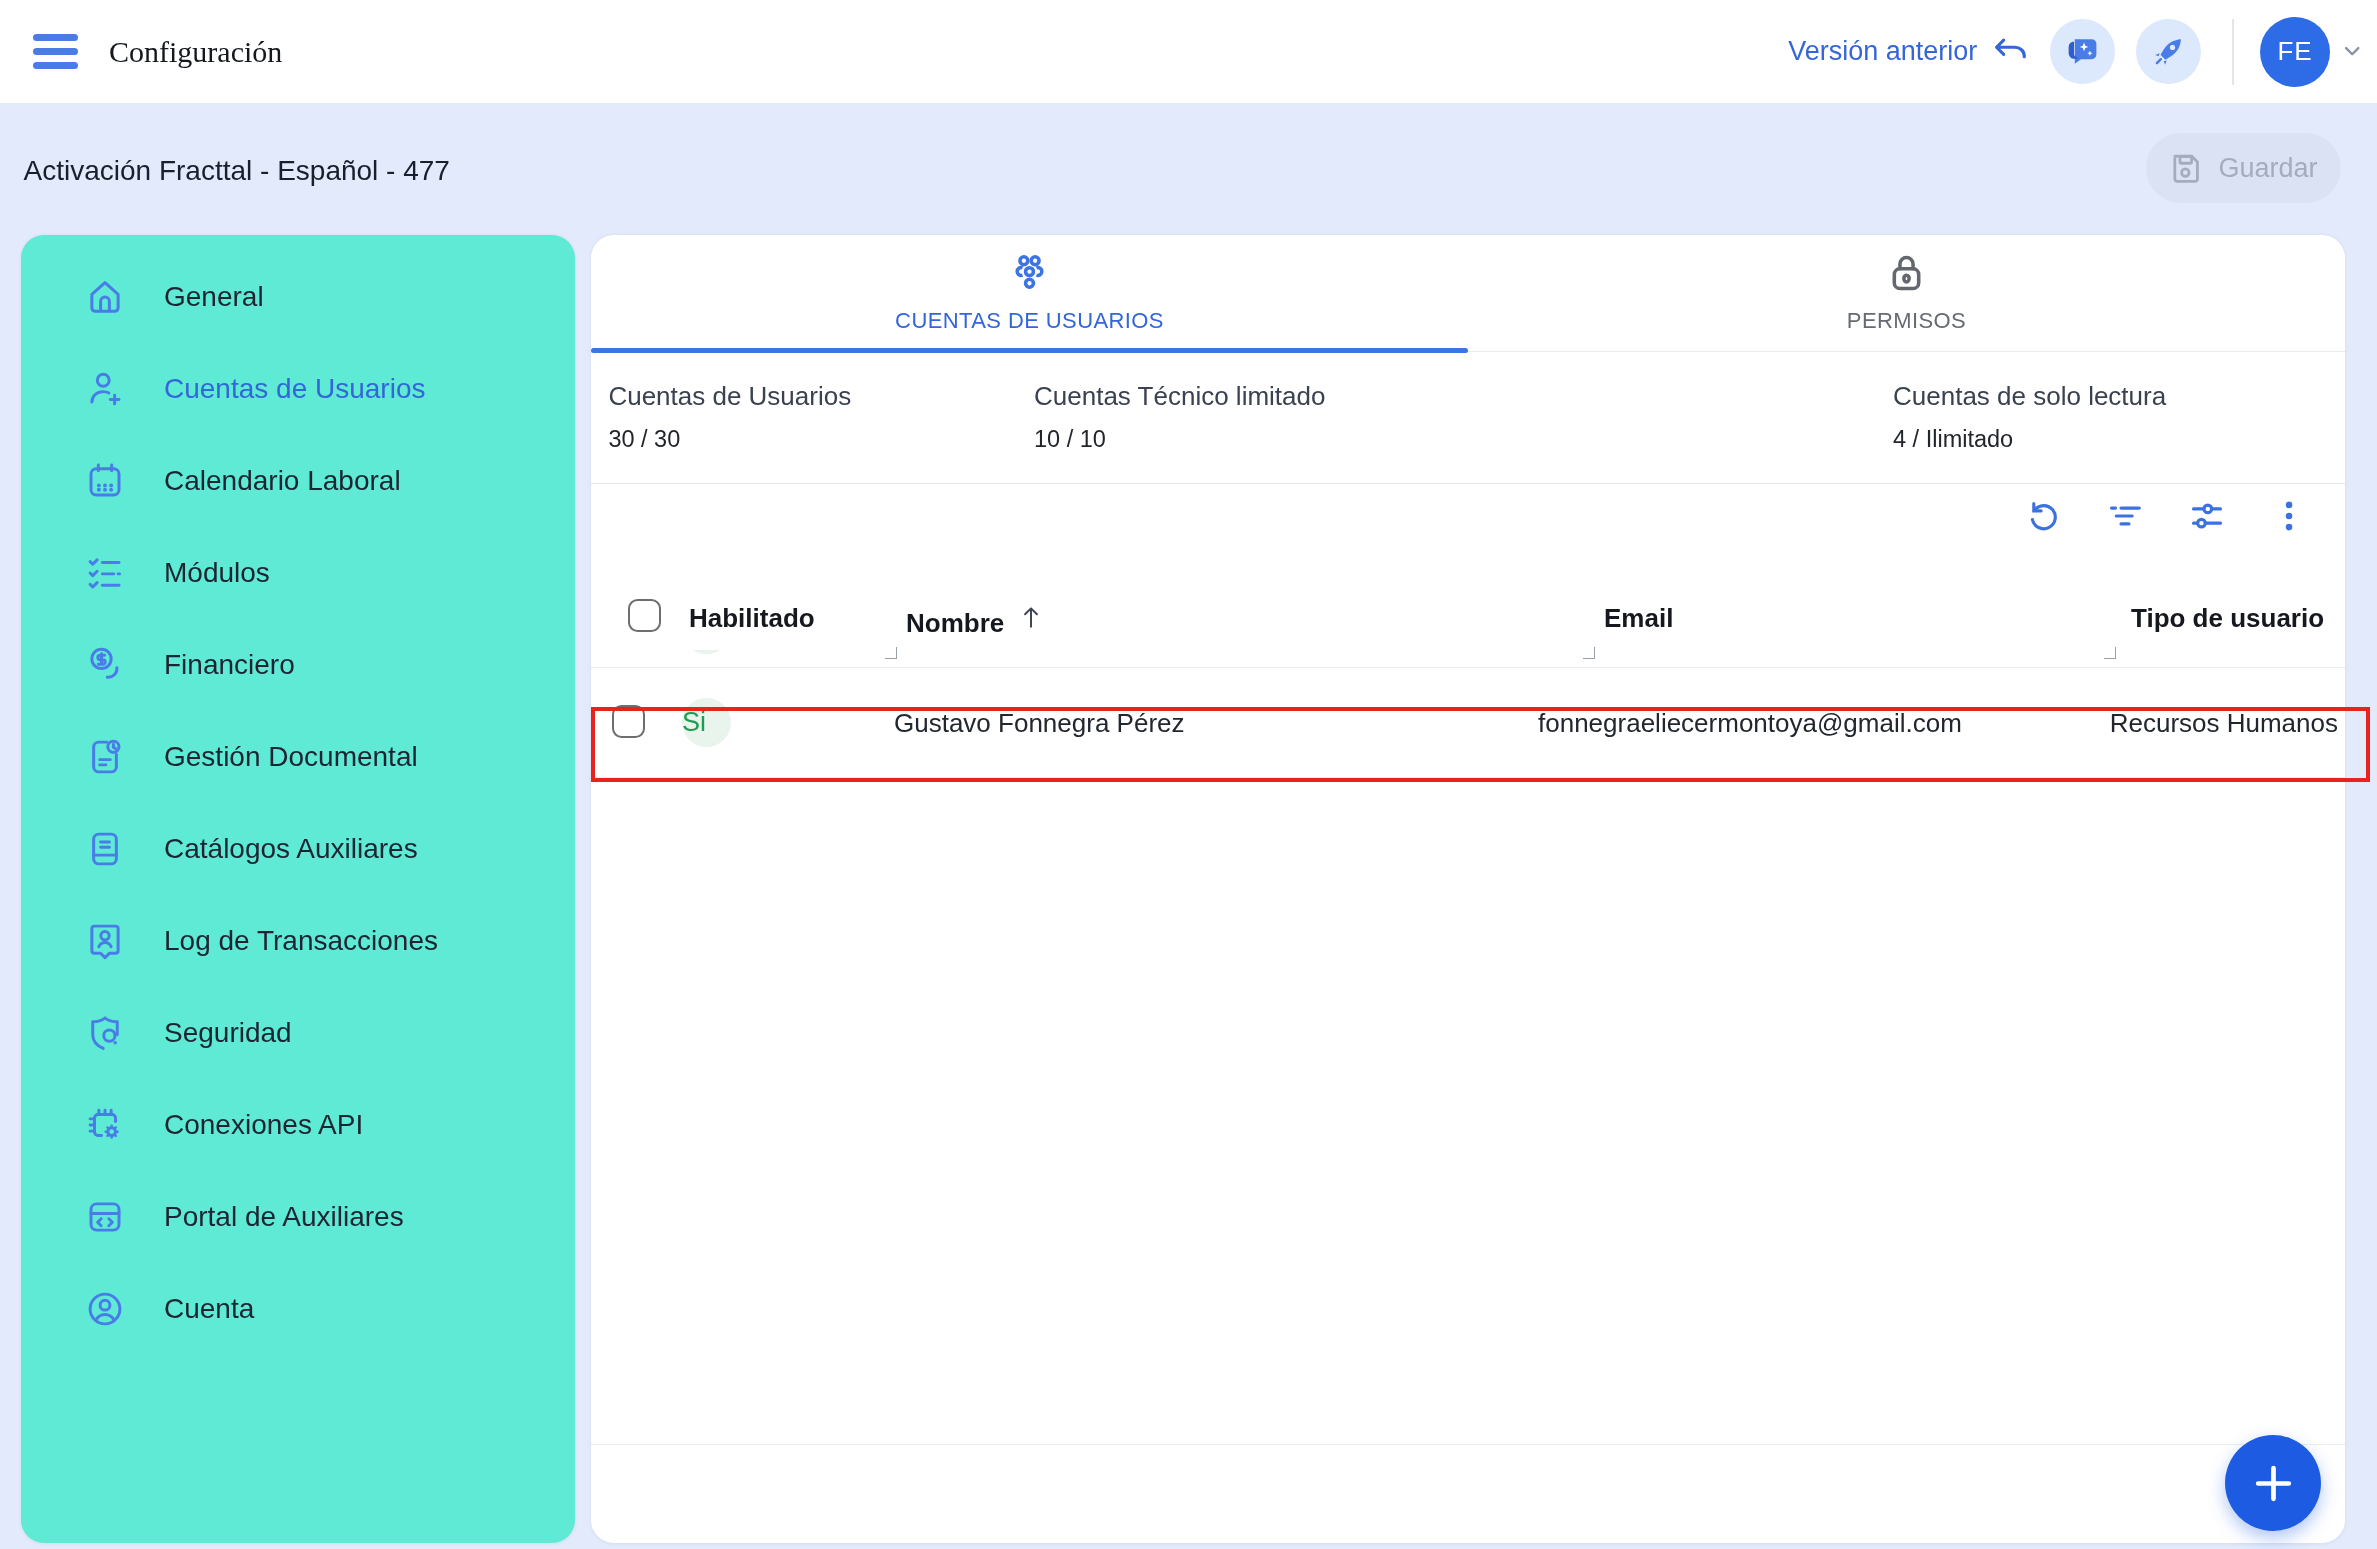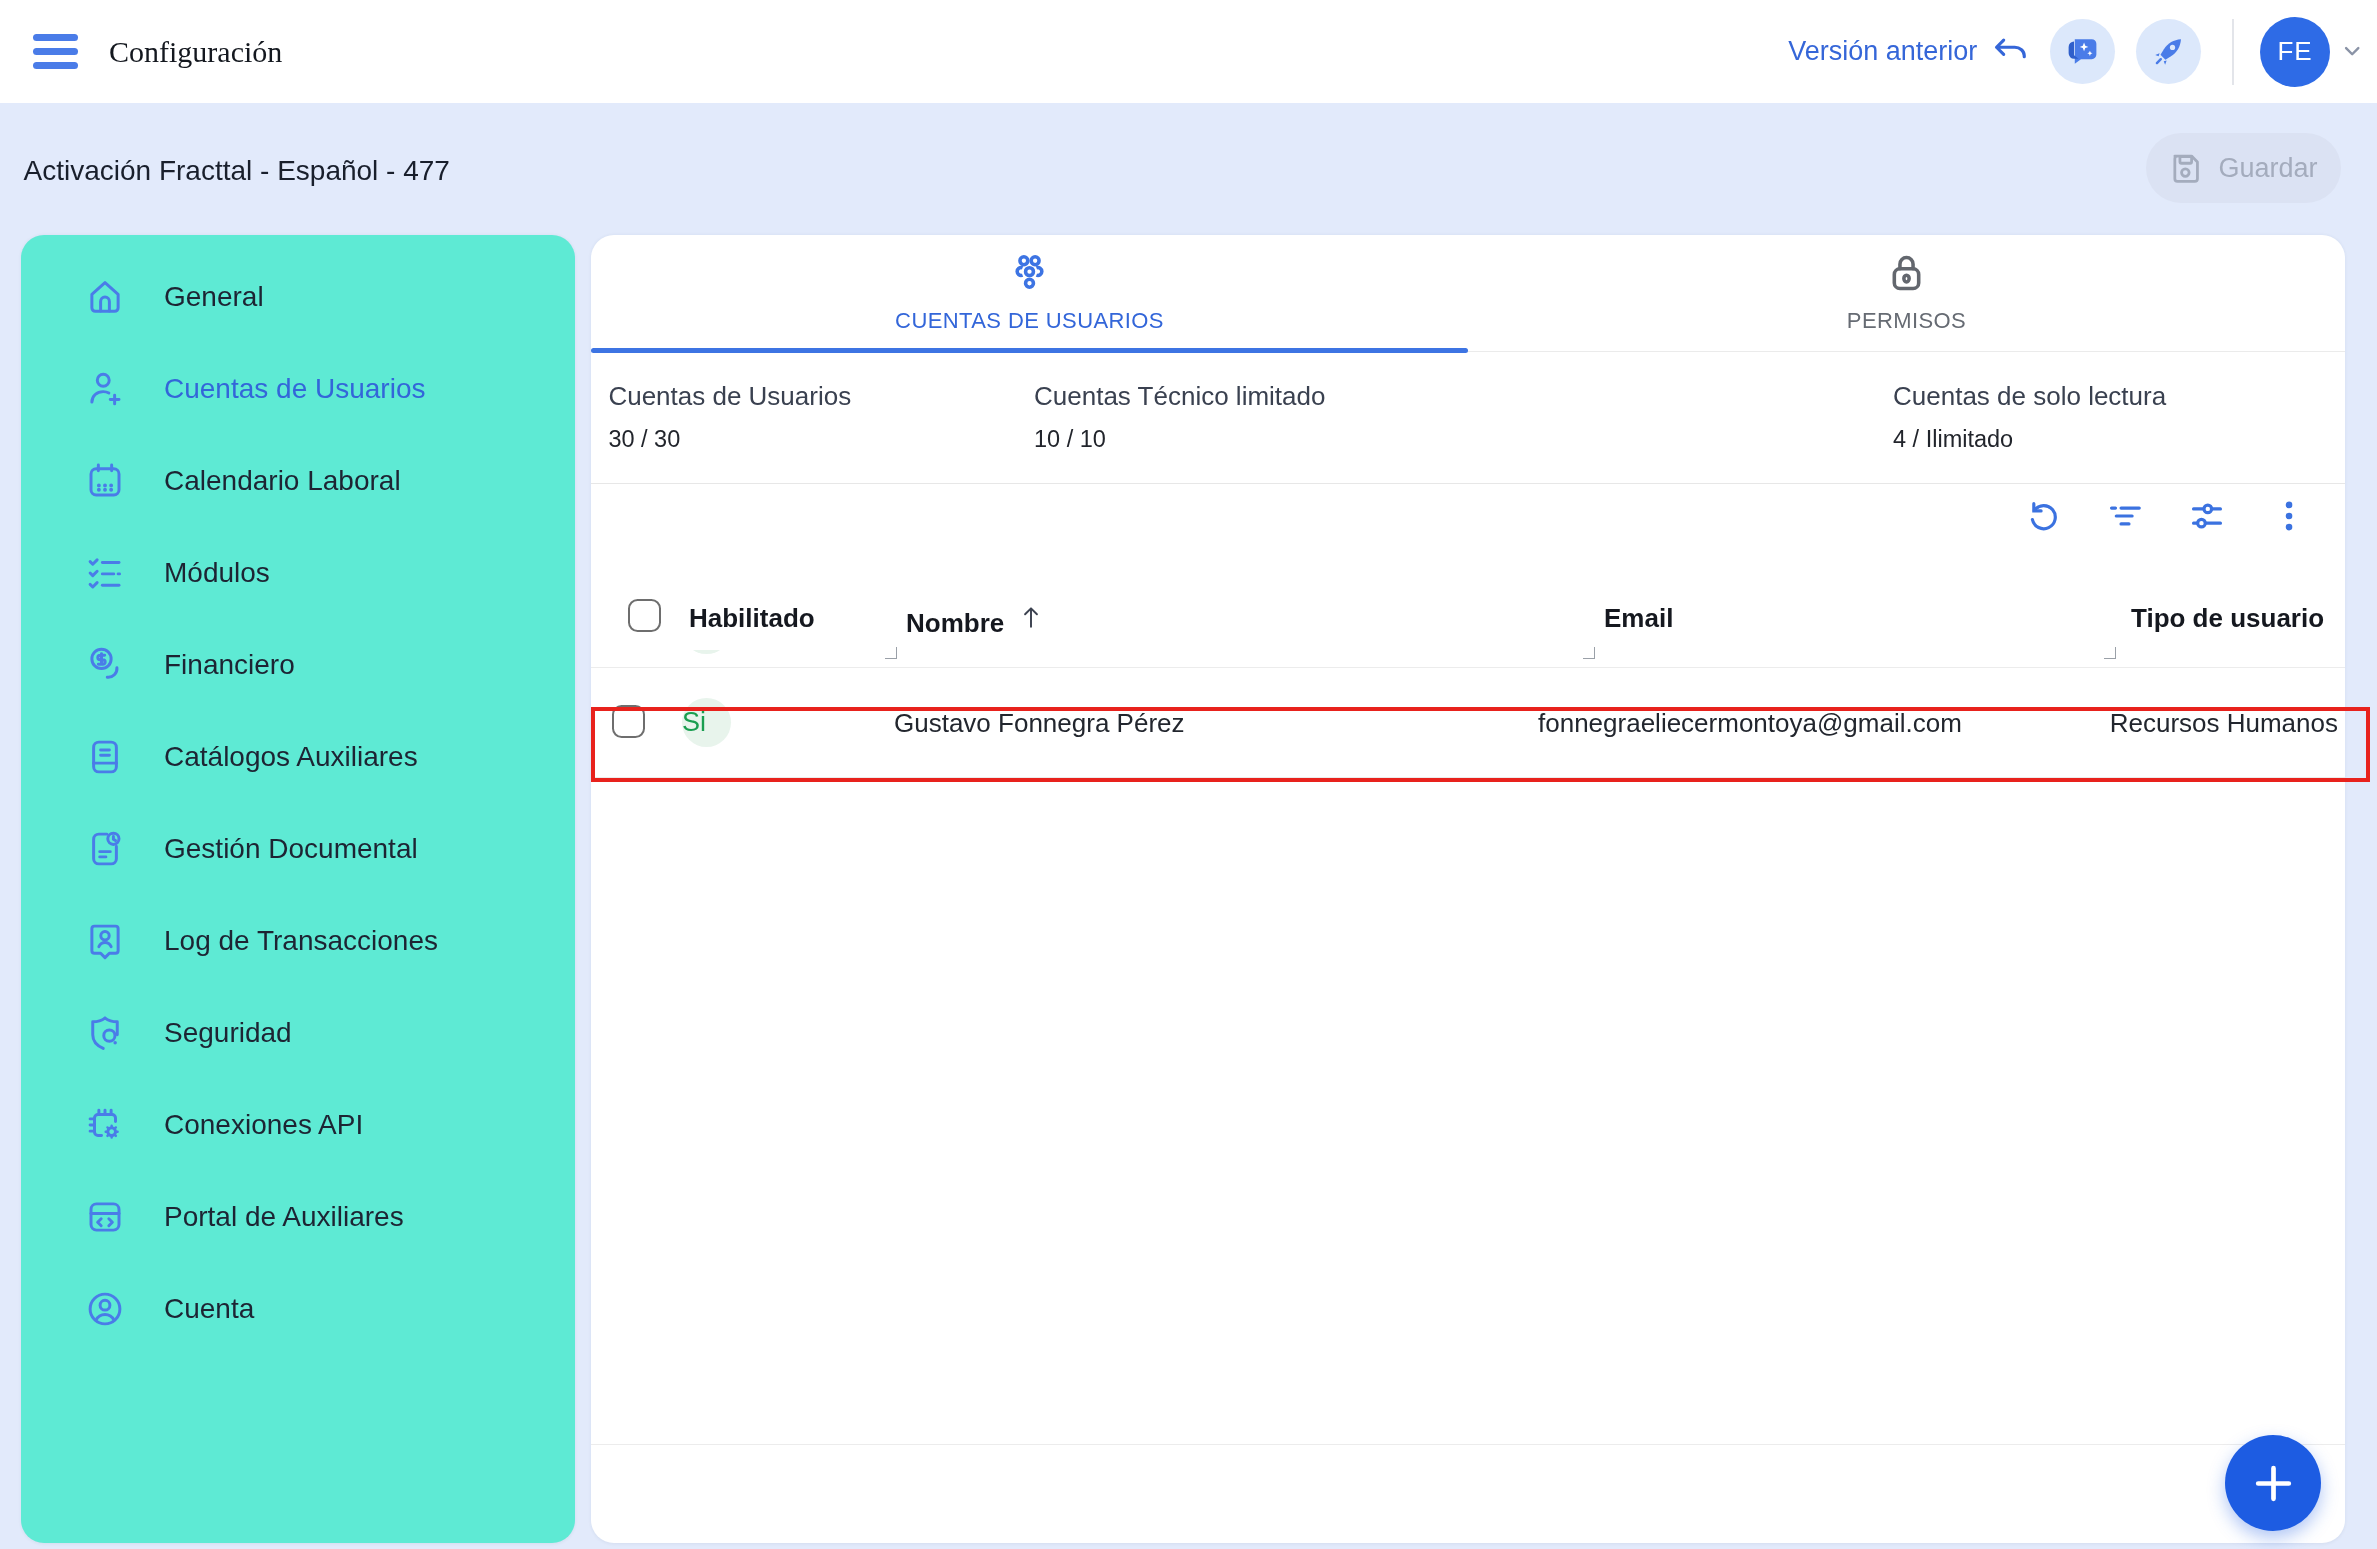--- a/index.html
+++ b/index.html
@@ -203,38 +203,38 @@
           <path d="M10 5.6 v5.8 M11.8 6.4 h-2.6 a1.3 1.3 0 0 0 0 2.6 h1.6 a1.3 1.3 0 0 1 0 2.6 H8.2"></path>
           <path d="M18.8 13.5 a5 5 0 0 1 -5.5 5.5"></path>
         </svg>
     </span>
     <span class="lbl">Financiero</span>
   </div>
 
   <div class="side-item">
     <span class="ic">
       <svg width="42" height="42" viewBox="0 0 24 24" class="stroke-ic">
-          <rect x="5.5" y="3.5" width="13" height="17" rx="3"></rect>
-          <path d="M5.5 15.5 h13"></path>
-          <path d="M9.5 8 h5 M9.5 11 h5"></path>
-        </svg>
-    </span>
-    <span class="lbl">Catálogos Auxiliares</span>
-  </div>
-
-  <div class="side-item">
-    <span class="ic">
-      <svg width="42" height="42" viewBox="0 0 24 24" class="stroke-ic">
           <path d="M18.5 10.5 V17.5 a3 3 0 0 1 -3 3 H8.5 a3 3 0 0 1 -3 -3 V6.5 a3 3 0 0 1 3 -3 H13"></path>
           <circle cx="16.8" cy="6.2" r="3.2"></circle>
           <path d="M16.8 4.8 v1.6 l1.2 .8"></path>
           <path d="M9 13.5 h6 M9 16.5 h3.5"></path>
         </svg>
     </span>
     <span class="lbl">Gestión Documental</span>
+  </div>
+
+  <div class="side-item">
+    <span class="ic">
+      <svg width="42" height="42" viewBox="0 0 24 24" class="stroke-ic">
+          <rect x="5.5" y="3.5" width="13" height="17" rx="3"></rect>
+          <path d="M5.5 15.5 h13"></path>
+          <path d="M9.5 8 h5 M9.5 11 h5"></path>
+        </svg>
+    </span>
+    <span class="lbl">Catálogos Auxiliares</span>
   </div>
 
   <div class="side-item">
     <span class="ic">
       <svg width="42" height="42" viewBox="0 0 24 24" class="stroke-ic">
           <path d="M6 3.5 h12 a1.5 1.5 0 0 1 1.5 1.5 v12.5 a1.5 1.5 0 0 1 -1.5 1.5 h-3.5 L12 21.5 9.5 19 H6 a1.5 1.5 0 0 1 -1.5 -1.5 V5 A1.5 1.5 0 0 1 6 3.5 z"></path>
           <circle cx="12" cy="9" r="2.4"></circle>
           <path d="M8.5 15.2 c.8 -1.6 2.1 -2.3 3.5 -2.3 s2.7 .7 3.5 2.3"></path>
         </svg>
     </span>

